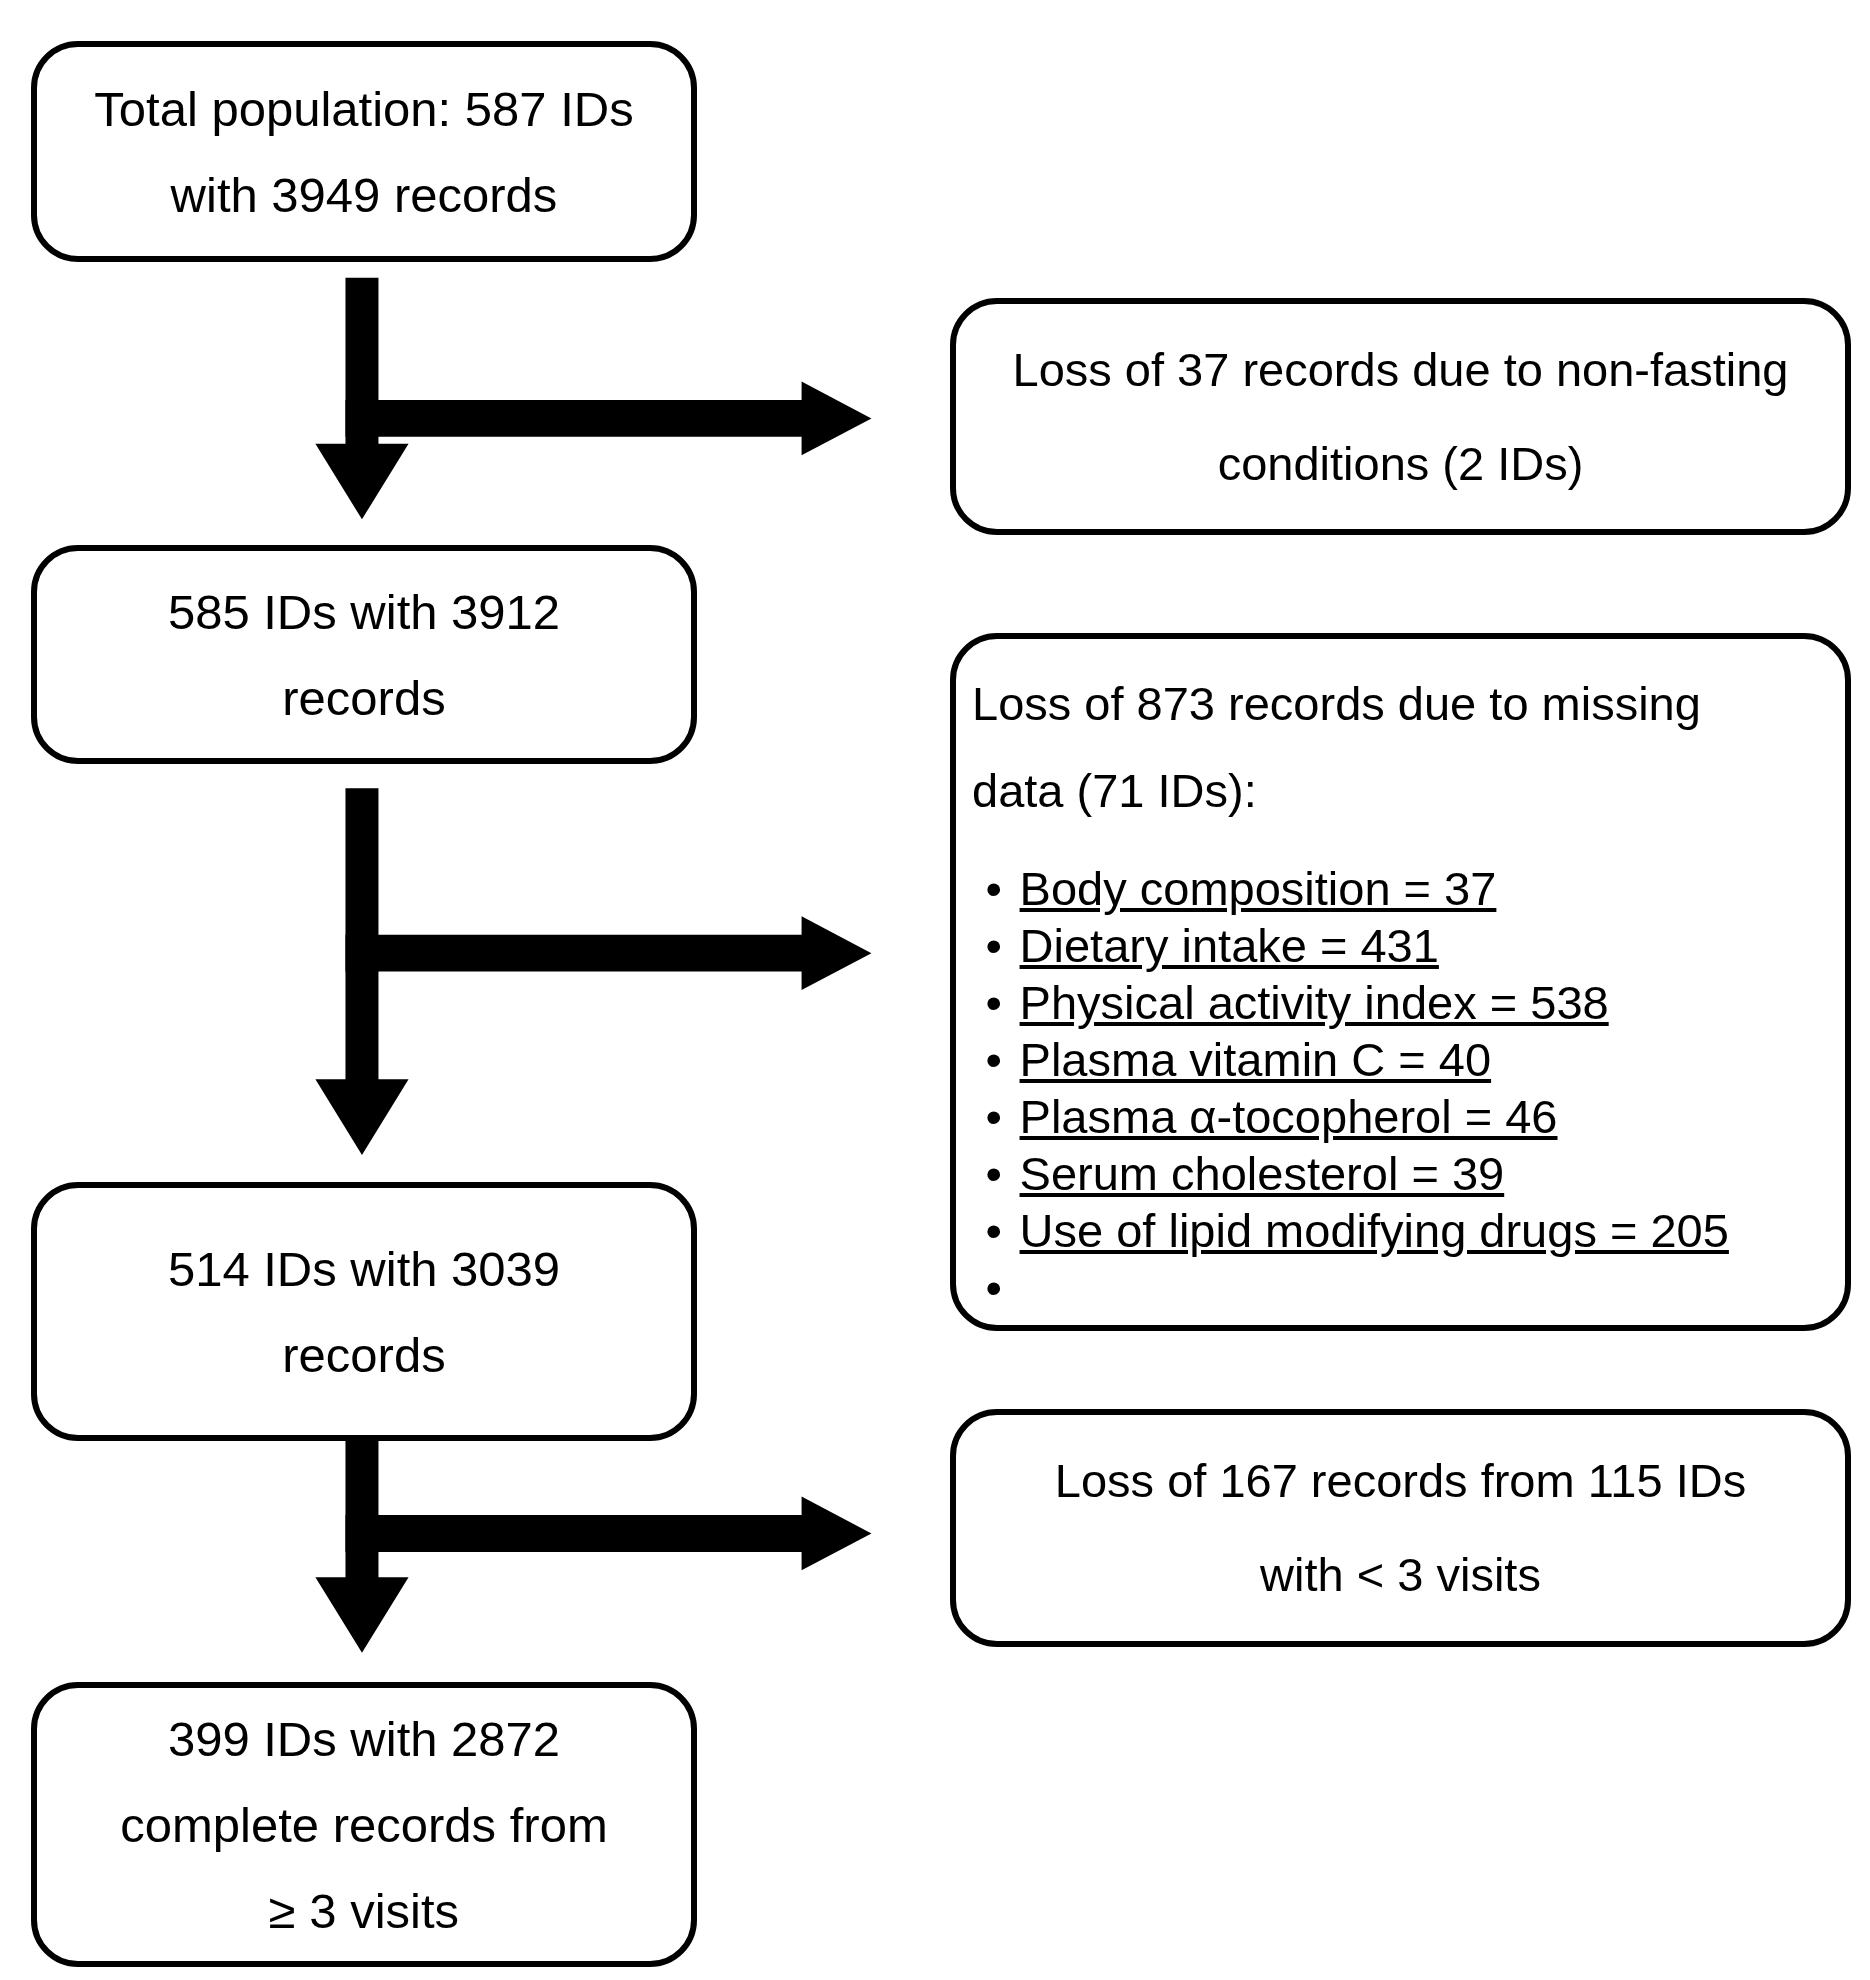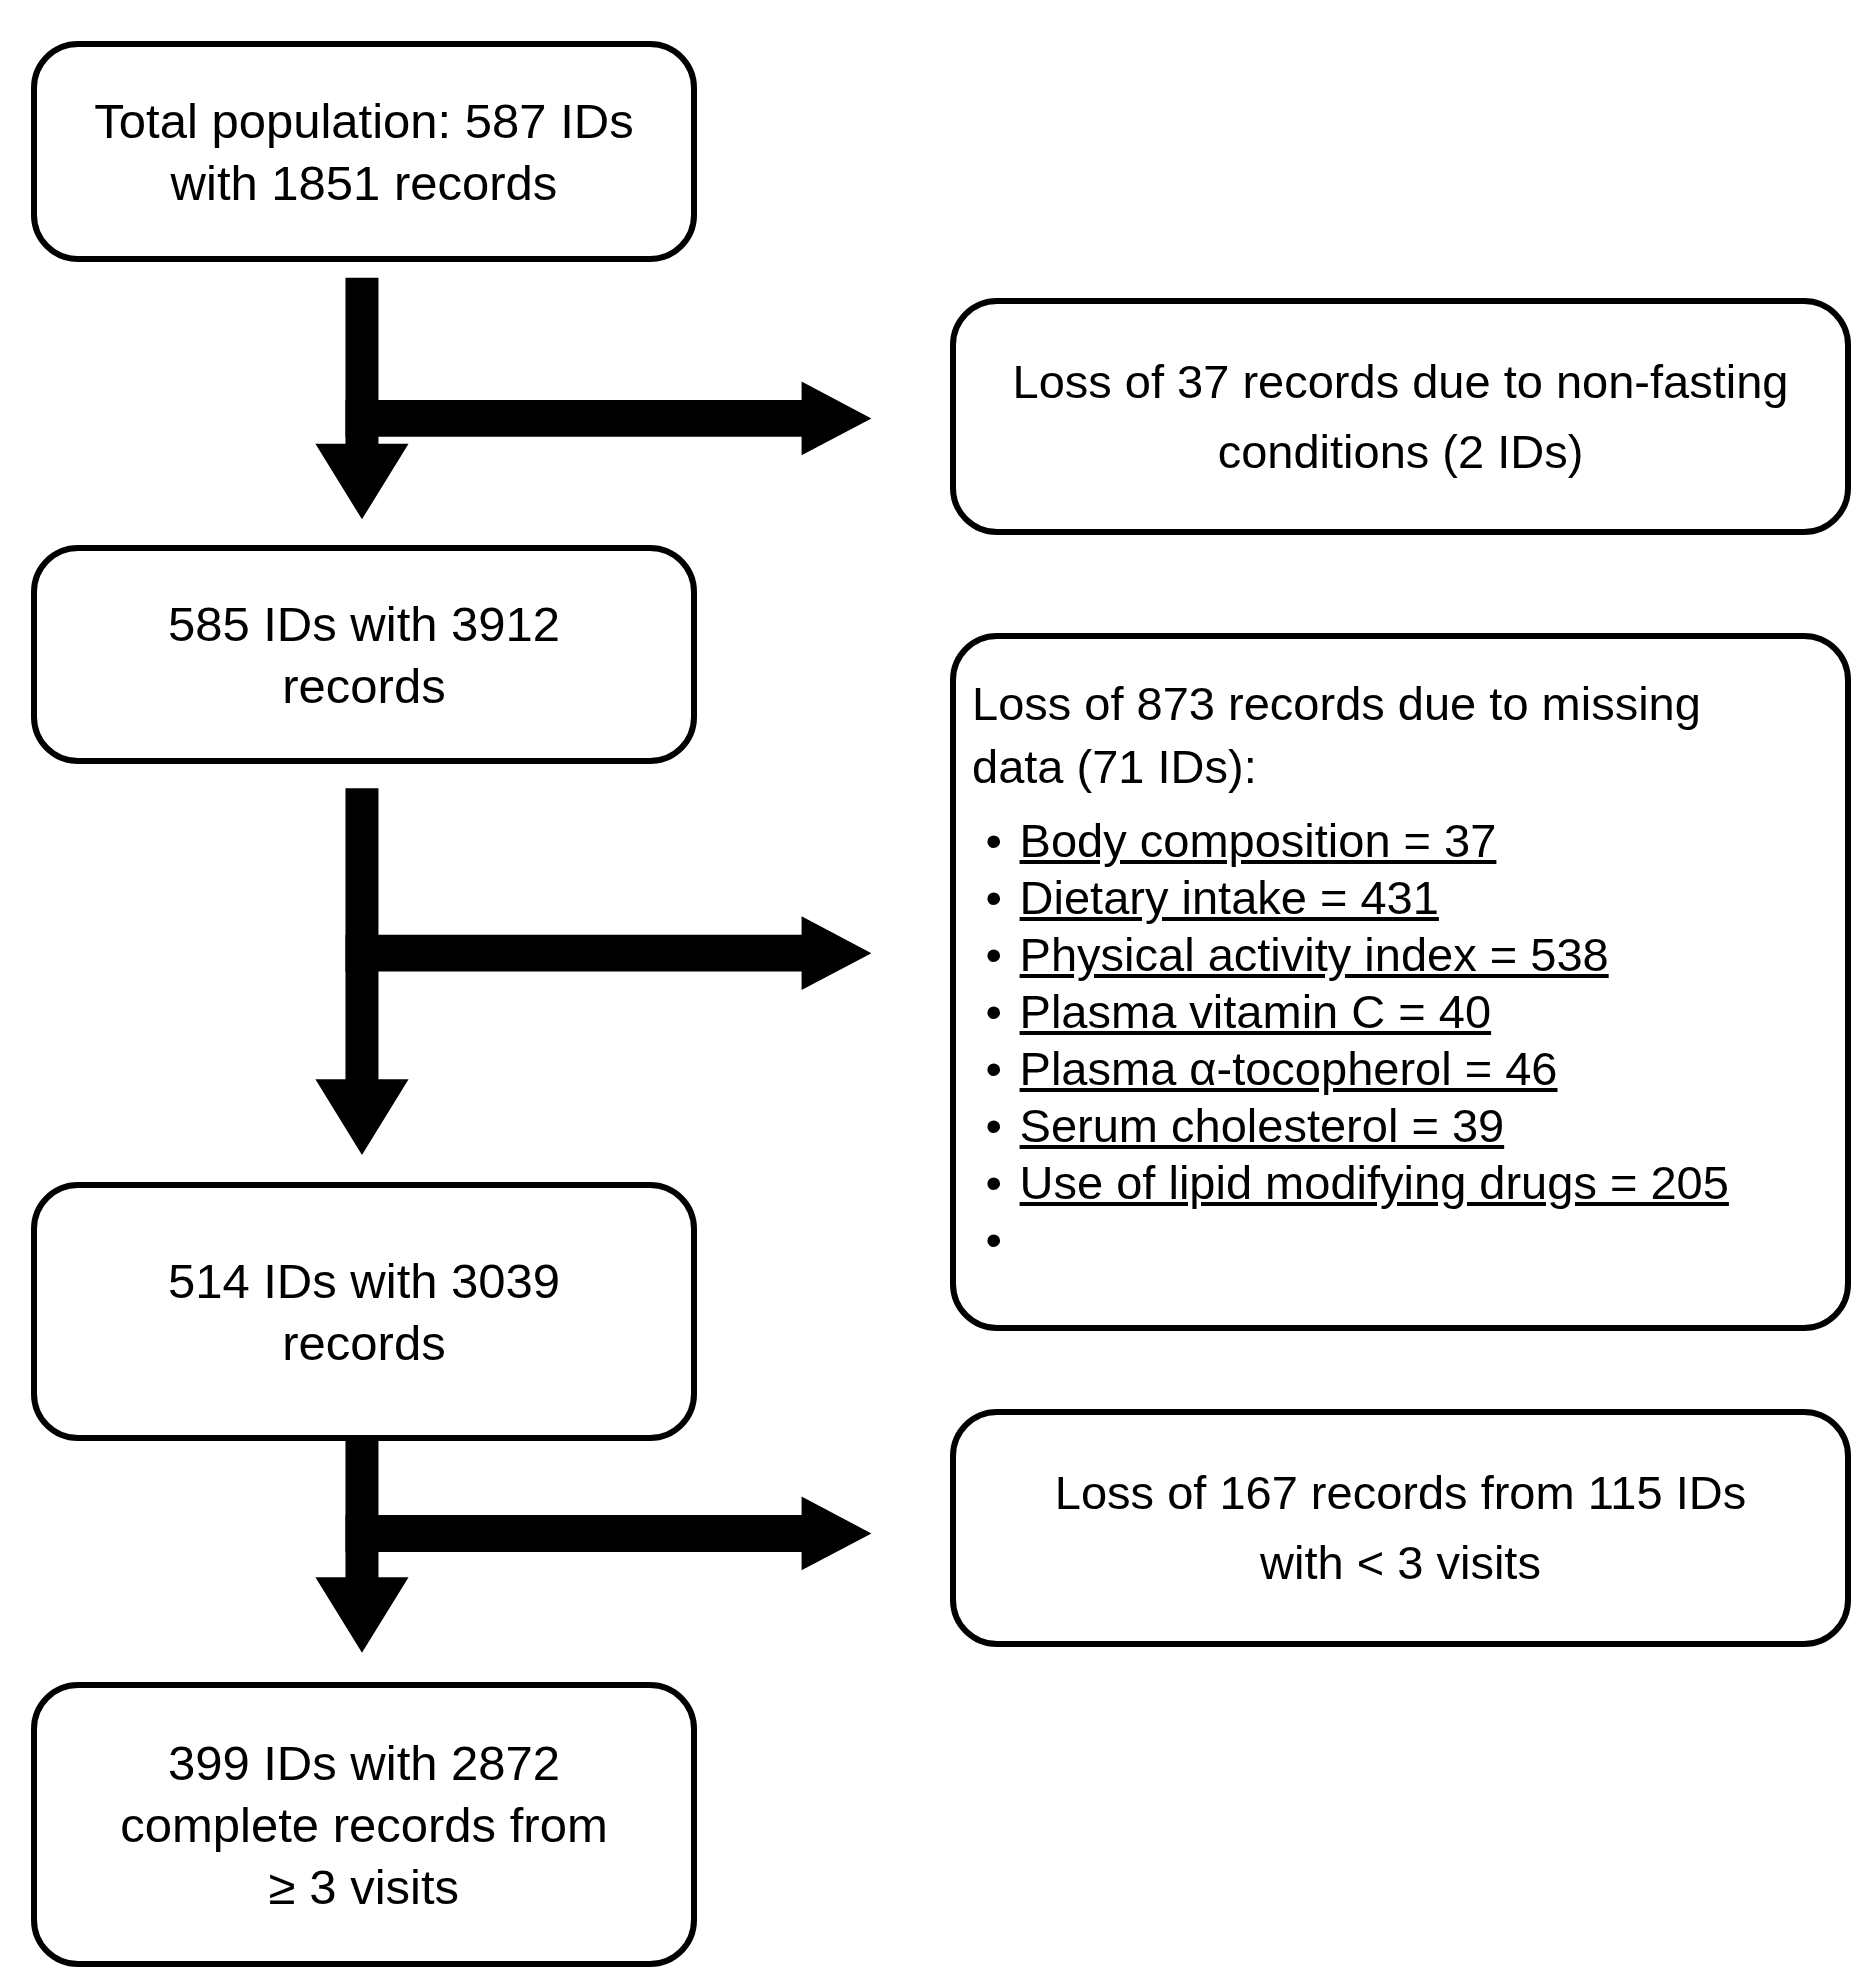--- a/index.html
+++ b/index.html
@@ -14,20 +14,21 @@
   .arrows-layer{position:absolute;left:0;top:0;width:1871px;height:1981px;}
   .box{
     position:absolute;
     box-sizing:border-box;
     background:#ffffff;
     border:6.8px solid #000000;
     border-radius:47px;
     display:flex;flex-direction:column;
     justify-content:center;align-items:center;
     text-align:center;
+    gap:24px;
   }
   .ln{display:block;white-space:nowrap;}
   .main-box{font-size:49px;line-height:62px;}
   .side-box{font-size:47px;line-height:70px;}
   
   .side-box.listy{
     justify-content:flex-start;
     align-items:flex-start;
     text-align:left;
     padding:33px 25px 0 39px;
@@ -53,21 +54,21 @@
 
     <polygon points="356,963 826,963 826,944 898,982 826,1020 826,1001 356,1001" fill="#000000"></polygon>
 
     <polygon points="356,1460 390,1460 390,1625 421,1625 373,1703 325,1625 356,1625" fill="#000000"></polygon>
 
     <polygon points="356,1561 826,1561 826,1542 898,1580 826,1618 826,1599 356,1599" fill="#000000"></polygon>
   </svg>
 
   <div class="box main-box" style="left:31px;top:41px;width:666px;height:221px;">
     <span class="ln">Total population: 587 IDs</span>
-    <span class="ln">with 1851 records</span>
+    <span class="ln">with 3949 records</span>
   </div>
 
   <div class="box main-box" style="left:31px;top:545px;width:666px;height:219px;">
     <span class="ln">585 IDs with 3912</span>
     <span class="ln">records</span>
   </div>
 
   <div class="box main-box" style="left:31px;top:1182px;width:666px;height:259px;">
     <span class="ln">514 IDs with 3039</span>
     <span class="ln">records</span>

